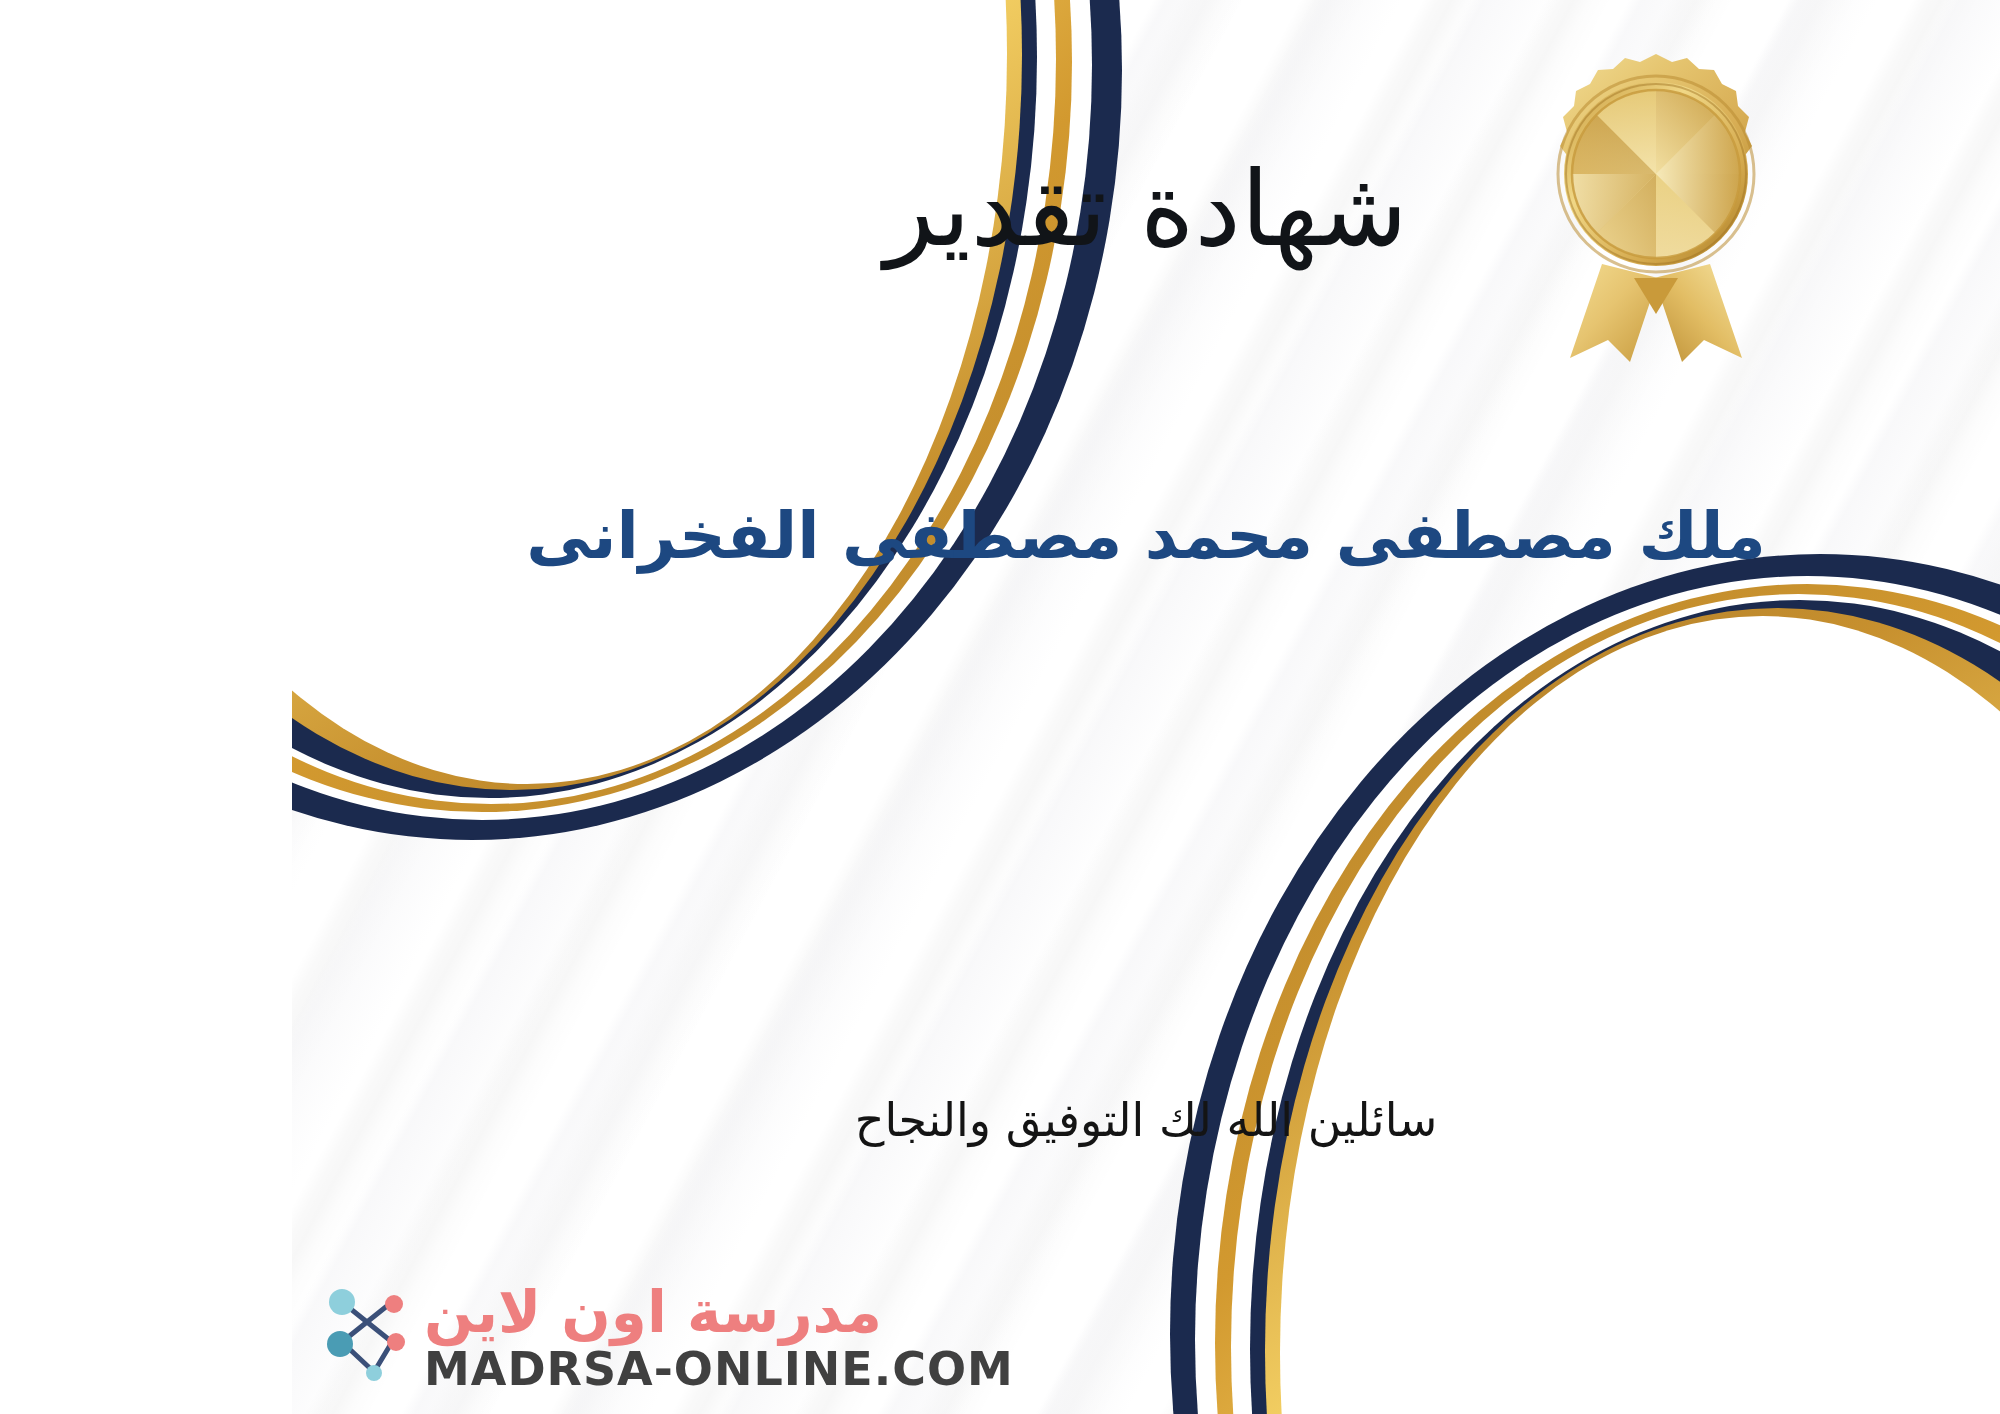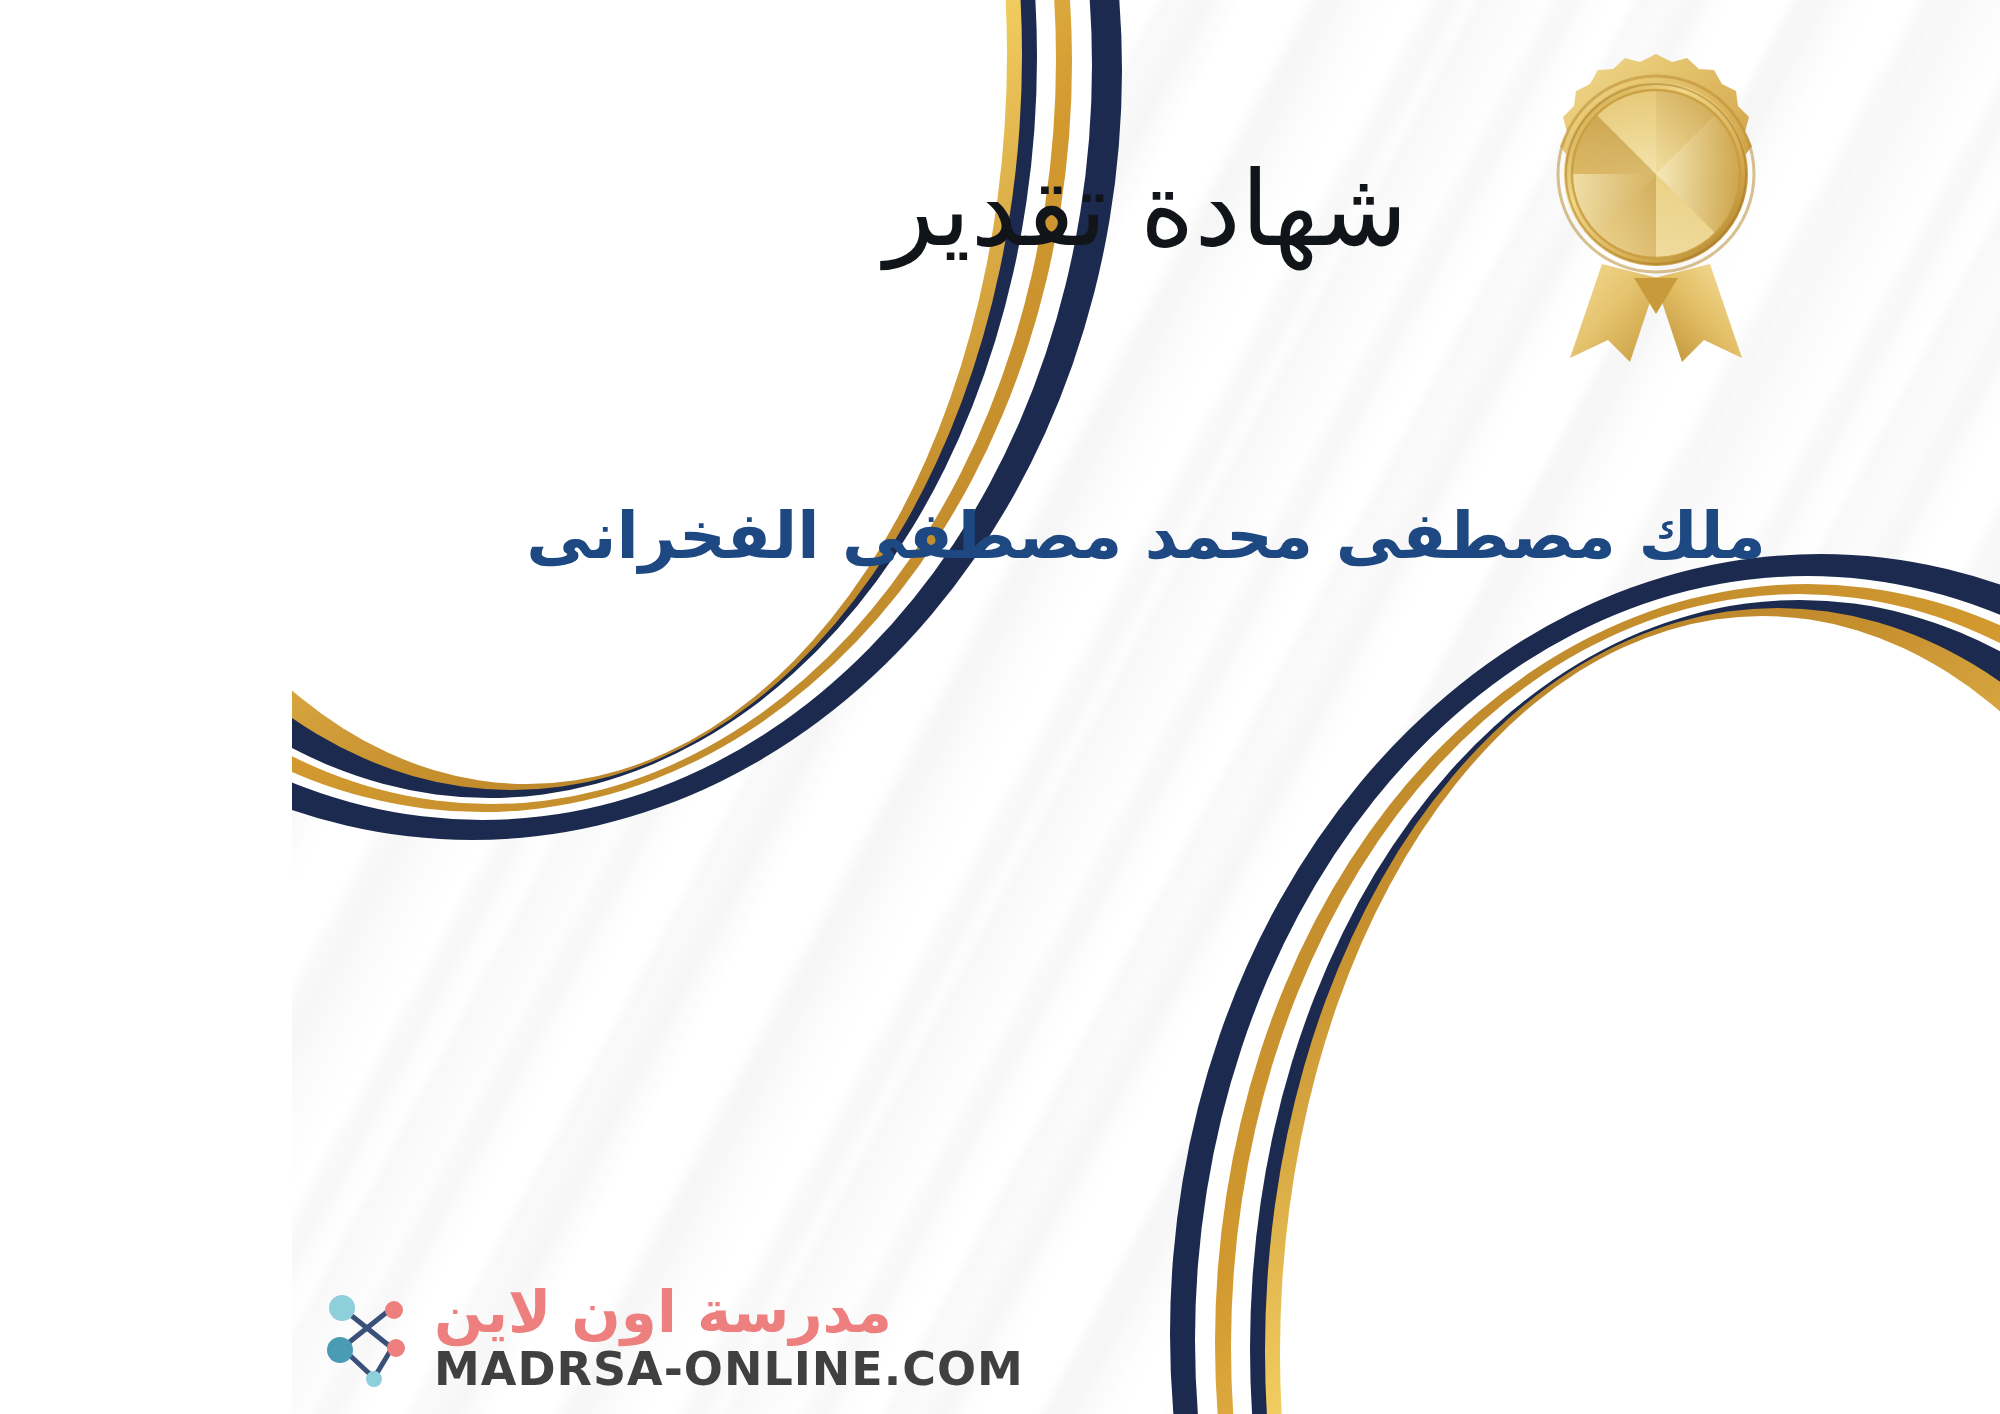--- a/index.html
+++ b/index.html
@@ -236,22 +236,21 @@
     font-family: "DejaVu Sans", "Liberation Sans", sans-serif;
   }
 
   
   .brand-logo {
     position: absolute;
     left: 26px;
     bottom: 18px;
     z-index: 25;
     display: flex;
-    align-items: center;
-    gap: 20px;
+    gap: 10px;
     direction: rtl;
     margin-top: 16px;
   }
   .brand-texts { display: flex; flex-direction: column; align-items: flex-end; }
   .brand-ar {
     font-size: 58px;
     font-weight: bold;
     color: #ee7f7f;
     line-height: 1.12;
     letter-spacing: 0px;
@@ -372,20 +371,23 @@
     </svg>
   </div>
 
   <div class="content">
 
     <div class="cert-title">شهادة تقدير</div>
 
     <div class="recipient-name">ملك مصطفى محمد مصطفى الفخرانى</div>
 
 
+    <div class="closing-text">
+      <span>سائلين الله لك التوفيق  والنجاح</span>
+    </div>
 
   </div>
 
   <div class="brand-logo">
     <div class="brand-texts">
       <div class="brand-ar">مدرسة اون لاين</div>
       <div class="brand-en">MADRSA-ONLINE.COM</div>
     </div>
     <div class="brand-mark">
       <svg viewBox="0 0 96 104" xmlns="http://www.w3.org/2000/svg">

